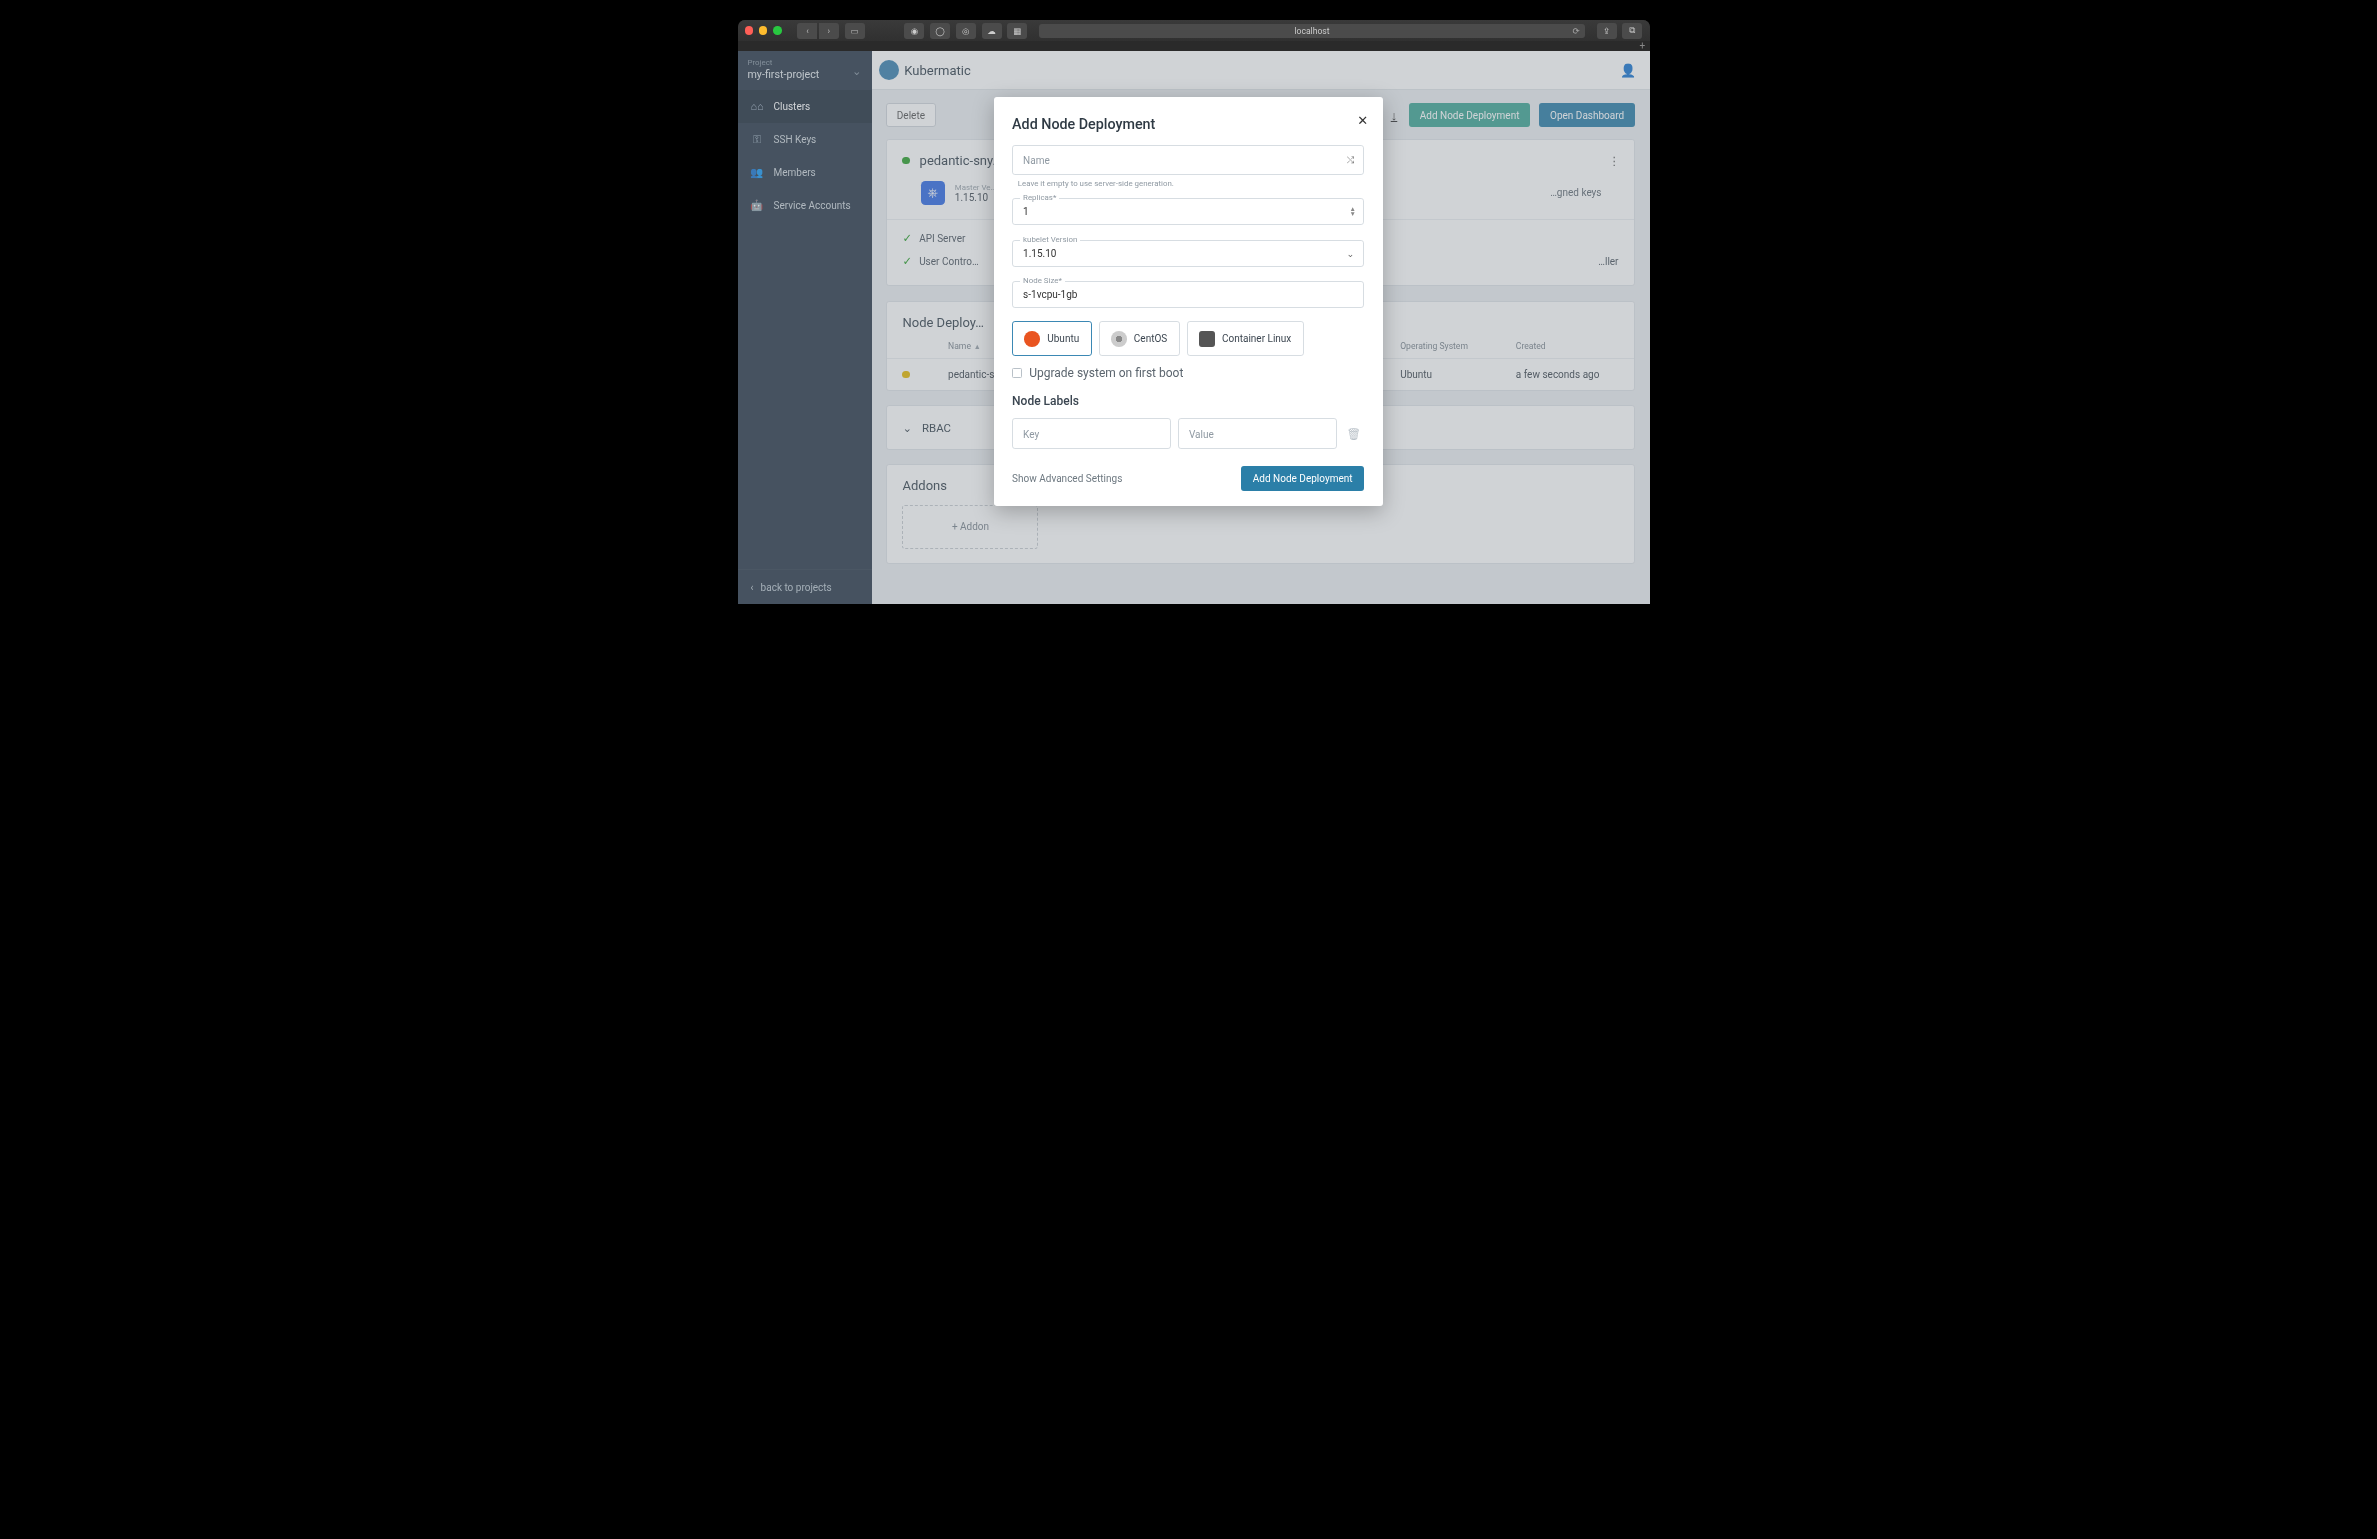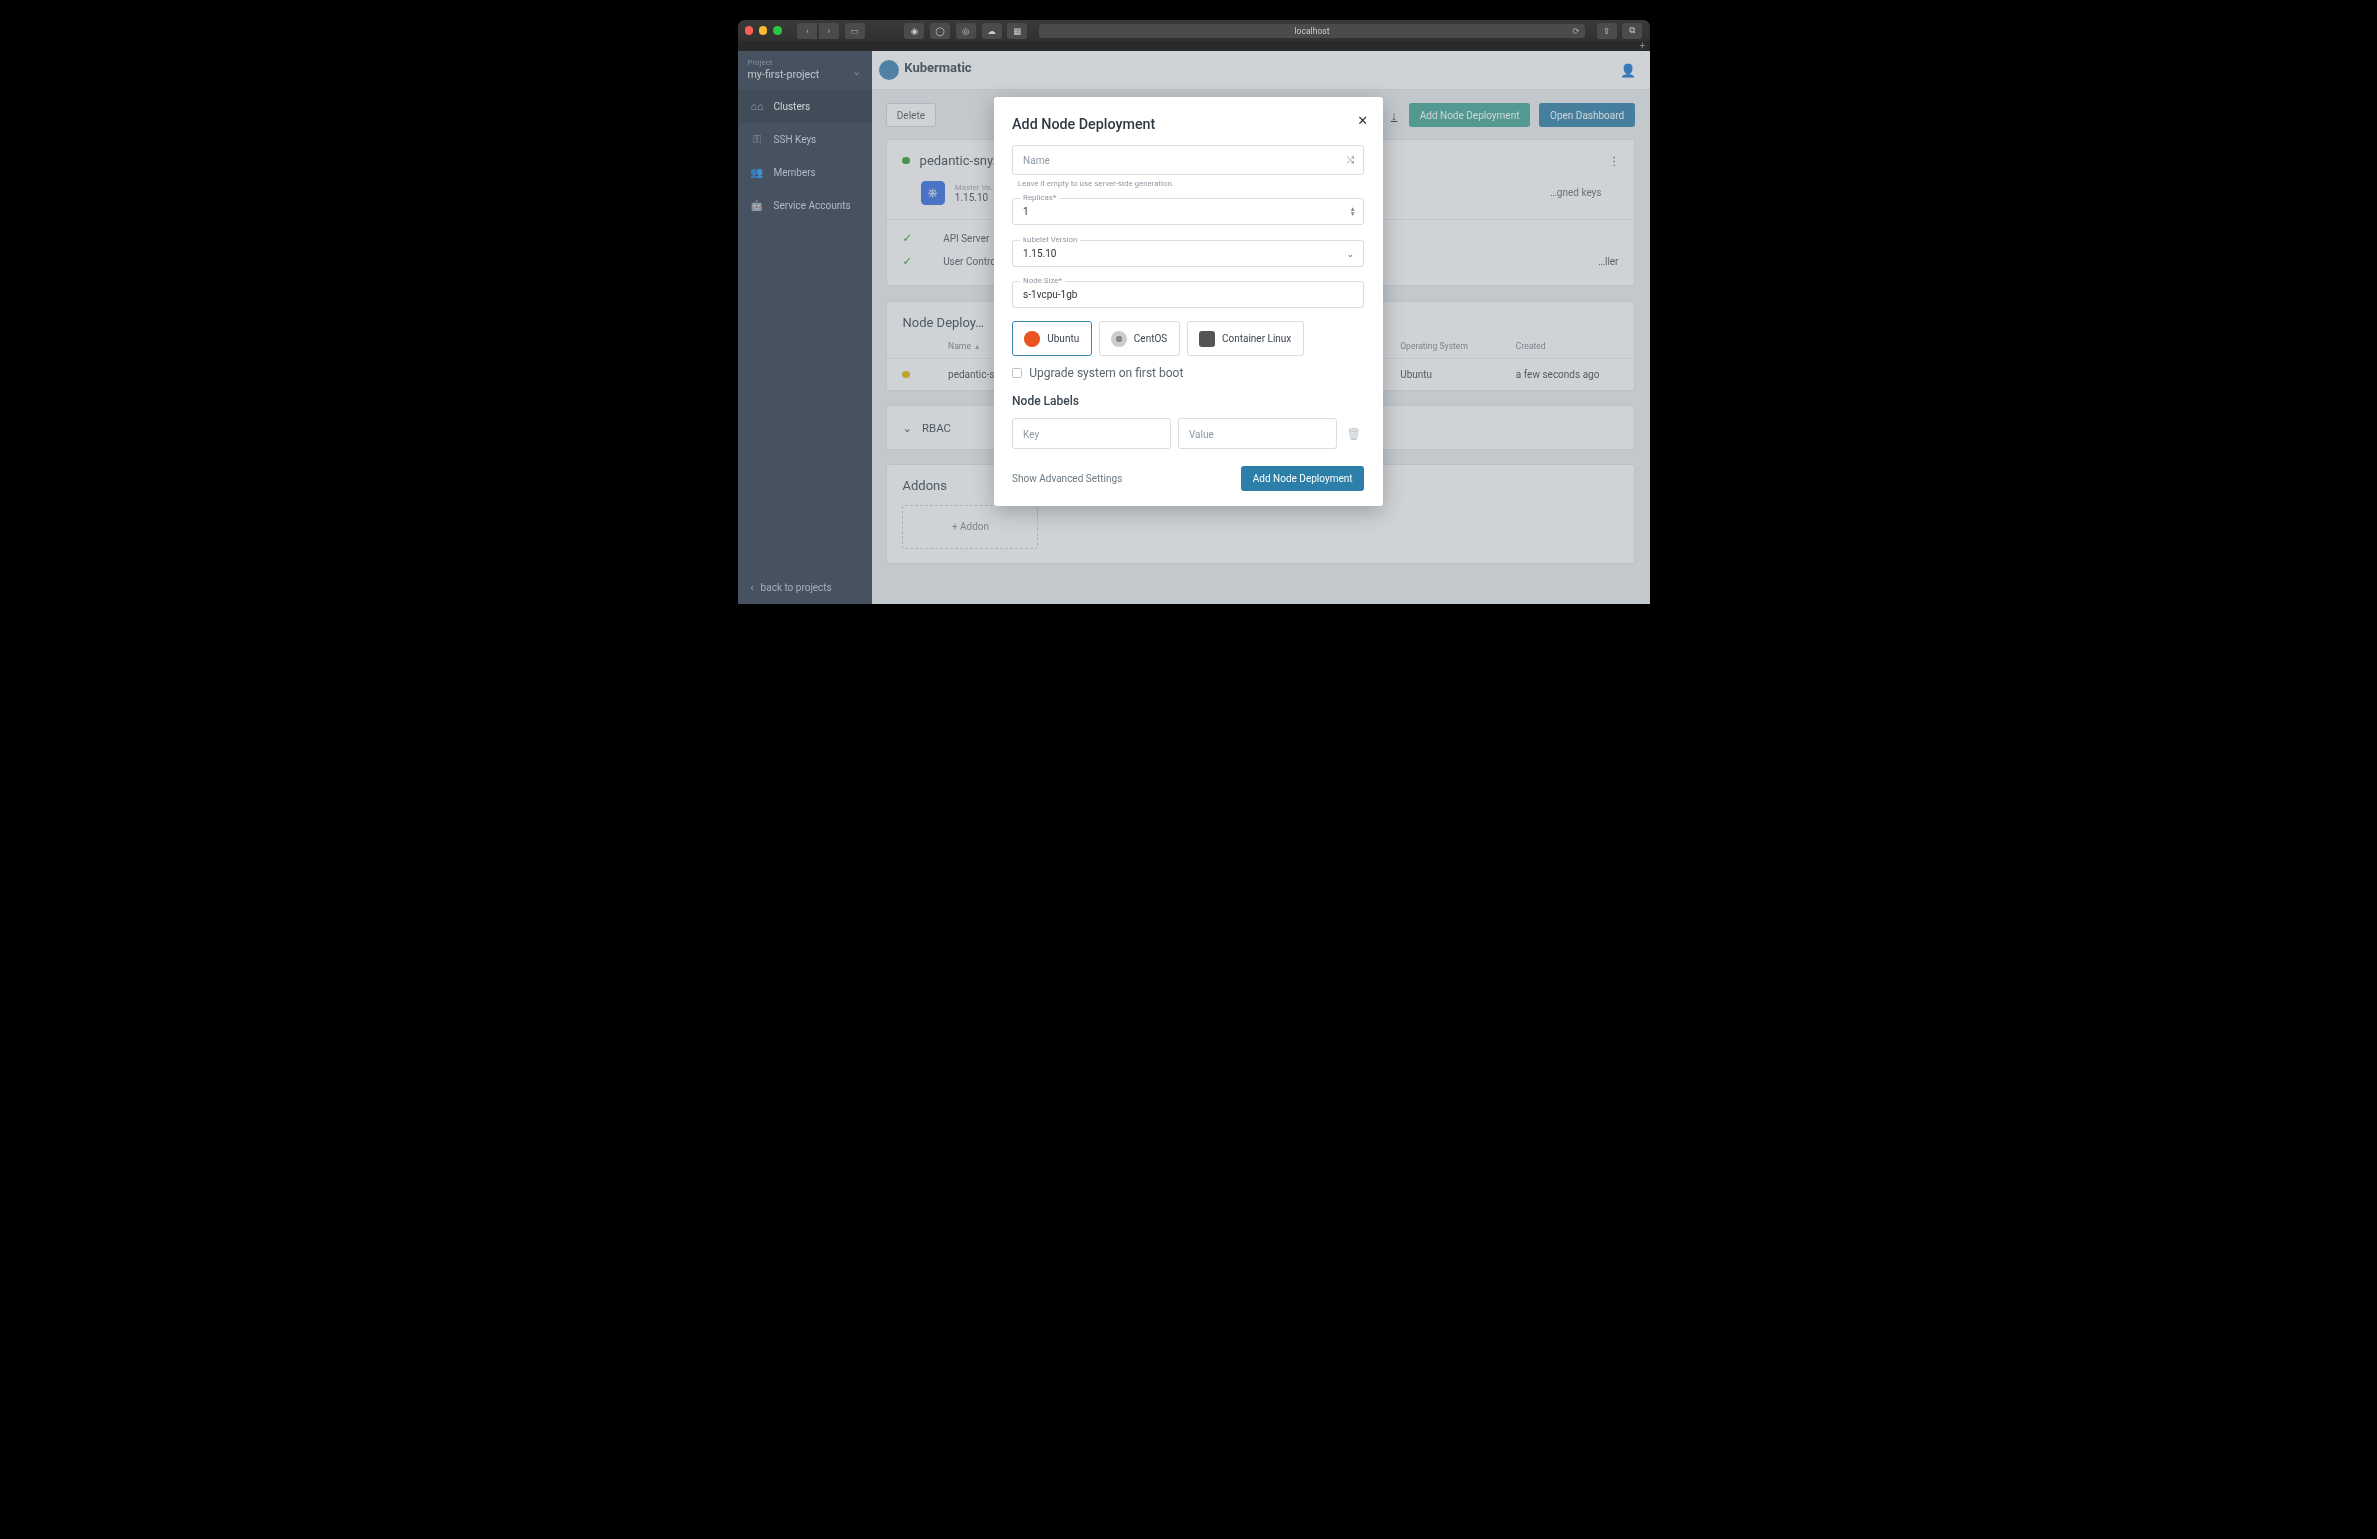--- a/index.html
+++ b/index.html
@@ -35,21 +35,21 @@
   .project-sel .chev { position: absolute; right: 10px; top: 13px; color: #8b98a5; }
   .nav { flex:1;}
   .nav-item { display: flex; align-items: center; gap: 10px; padding: 10px 13px; font-size: 10px; color: #cfd6dc; cursor: pointer; }
   .nav-item.active { background: #23303e; color: #fff; }
   .nav-item .ic { width: 13px; text-align:center; font-size: 10.7px; color:#9fb0c0;}
   .back { padding: 11.4px 13px; display:flex; align-items:center; gap:7.1px; color:#bcc7d0; font-size:10px; border-top:0.7px solid rgba(255,255,255,0.04);}
   
   
   .main { flex: 1; display: flex; flex-direction: column; background:#eceff1; }
   .header { height: 39px; background: #fff; display: flex; align-items: center; padding: 0 13px 0 7.1px; border-bottom: 0.7px solid #e1e5e9; }
-  .logo { display:flex; gap:5.7px; font-size:13px; font-weight:700; color:#35434f;}
+  .logo { display:flex; align-items:center; gap:5.7px; font-size:13px; font-weight:400; color:#35434f;}
   .logo .shark { width:20px; height:20px; background:#3b82b0; border-radius:50%; position:relative;}
   .header .spacer { flex:1;}
   .user-ic { font-size:13px; color:#555;}
   
   .content { padding: 13px 14.3px; overflow:auto; position:relative; }
   .toprow { display:flex; align-items:center; gap:8.6px; margin-bottom:11.4px;}
   .btn { padding: 5.7px 10px; border-radius:2.9px; font-size:10px; cursor:pointer; border:0.7px solid transparent;}
   .btn-del { background:#fff; color:#555; border:0.7px solid #d0d5da;}
   .btn-teal { background:#3fa796; color:#fff;}
   .btn-blue { background:#2b7fa8; color:#fff;}
@@ -62,21 +62,21 @@
   .cluster-name{ font-size:13px; color:#384550;}
   .more-v{position:absolute; right:14.3px; top:14.3px; color:#555; font-size:11.4px;}
   .cluster-sub{ display:flex; align-items:center; gap:10px; padding:0 15.7px 14.3px 34px;}
   .k8s-ic{ width:24px;height:24px;background:#326ce5;border-radius:4.3px; display:flex;align-items:center;justify-content:center;color:#fff;font-size:13px;}
   .mver .lbl{font-size:7.9px;color:#9aa3ab;}
   .mver .val{font-size:10px;color:#424c55;}
   .keys-txt{ color:#606a73; font-size:10px; margin-left:auto; margin-right:17px;}
   .checks { border-top:0.7px solid #eceff1; padding:7.1px 15.7px 13px 15.7px;}
   .check-row{display:flex;align-items:center;gap:7.1px;padding:4.3px 0;}
   .check-ic{color:#2ca02c;font-size:11.4px;}
-  .check-txt{color:#4a545e;font-size:10px;margin-left:24px;}
+  .check-txt{color:#4a545e;font-size:10px;}
   .check-right{margin-left:auto;color:#4a545e;font-size:10px;}
   
   .sect-title{ font-size:13px; color:#384550; padding:13px 15.7px 4.3px;}
   .tbl { width:100%; border-collapse:collapse;}
   .tbl th{ text-align:left; font-weight:400; font-size:8.6px; color:#7c868f; padding:7.1px 15.7px;}
   .tbl td{ padding:10px 15.7px; font-size:10px; color:#3e4750; border-top:0.7px solid #eceff1;}
   .ydot{width:7.1px;height:7.1px;border-radius:50%;background:#e6b800;display:inline-block;margin-right:7.1px;}
   .sort-ic{font-size:7.1px;color:#9aa3ab;margin-left:2.9px;}
   
   .collapse-row{ display:flex;align-items:center;gap:10px;padding:14.3px 15.7px;color:#384550;font-size:11.4px;}

